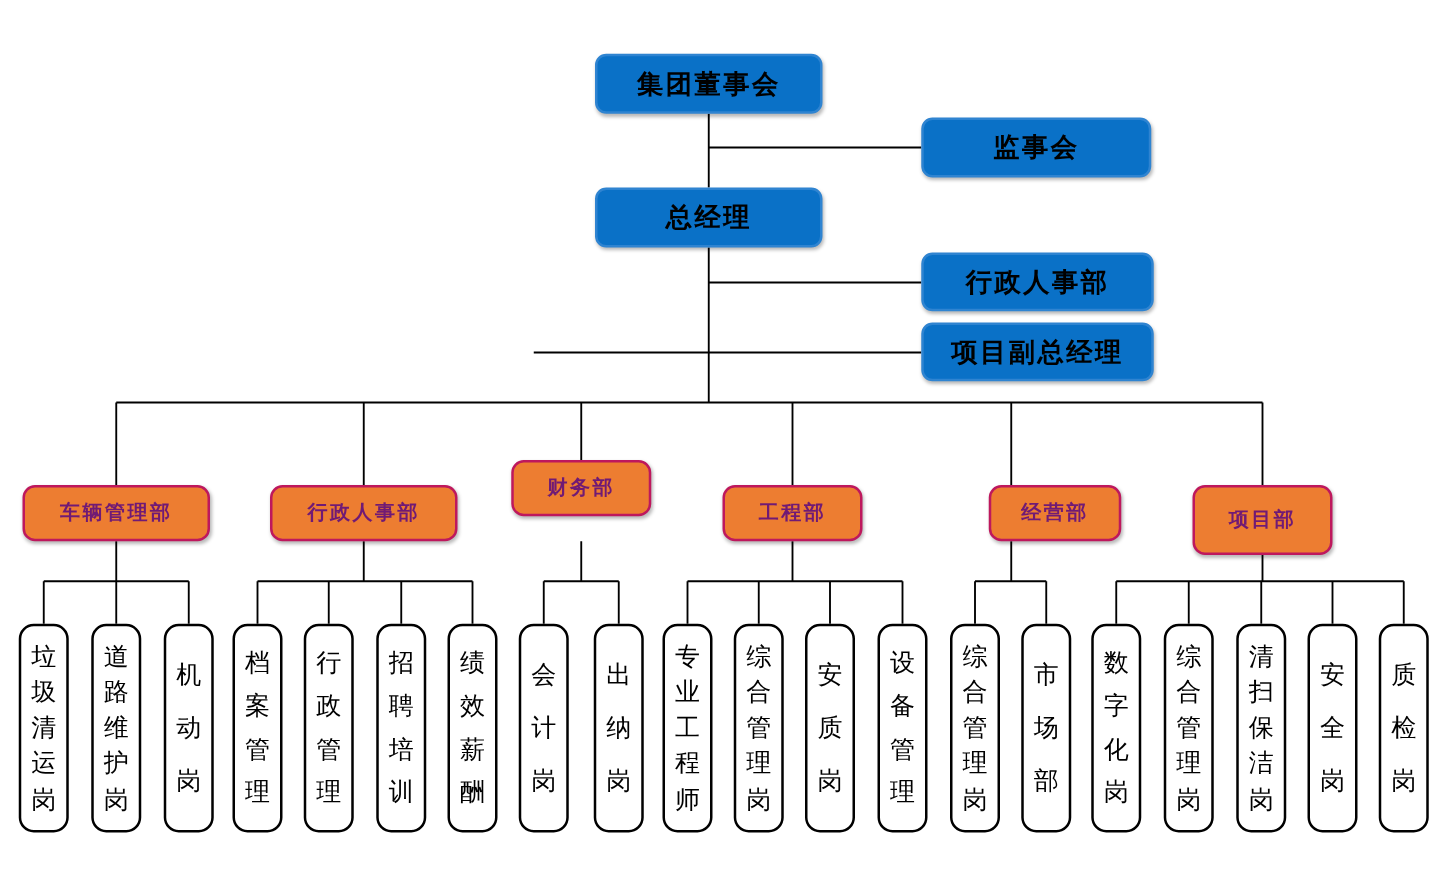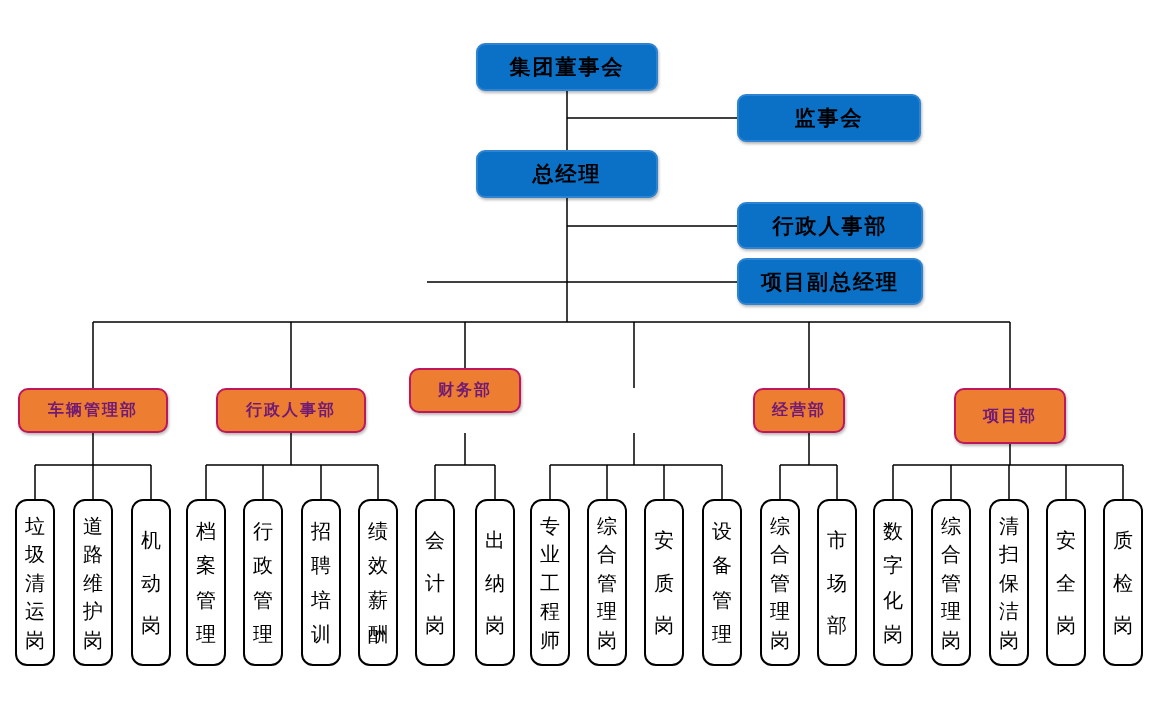--- a/index.html
+++ b/index.html
@@ -110,21 +110,24 @@
 
   <div class="node dept" style="left:18px;top:388px;width:150px;height:45px">
     <span>车辆管理部</span>
   </div>
   <div class="node dept" style="left:216px;top:388px;width:150px;height:45px">
     <span>行政人事部</span>
   </div>
   <div class="node dept" style="left:409px;top:368px;width:112px;height:45px">
     <span>财务部</span>
   </div>
-  <div class="node dept" style="left:753px;top:388px;width:92px;height:45px">
+  <div class="node dept" style="left:578px;top:388px;width:112px;height:45px">
+    <span>工程部</span>
+  </div>
+  <div class="node dept" style="left:791px;top:388px;width:106px;height:45px">
     <span>经营部</span>
   </div>
   <div class="node dept" style="left:954px;top:388px;width:112px;height:56px">
     <span>项目部</span>
   </div>
 
   <div class="node post" style="left:15px;top:499px;width:40px;height:167px">
     <span class="vtext">
         <span>垃</span>
         <span>圾</span>

